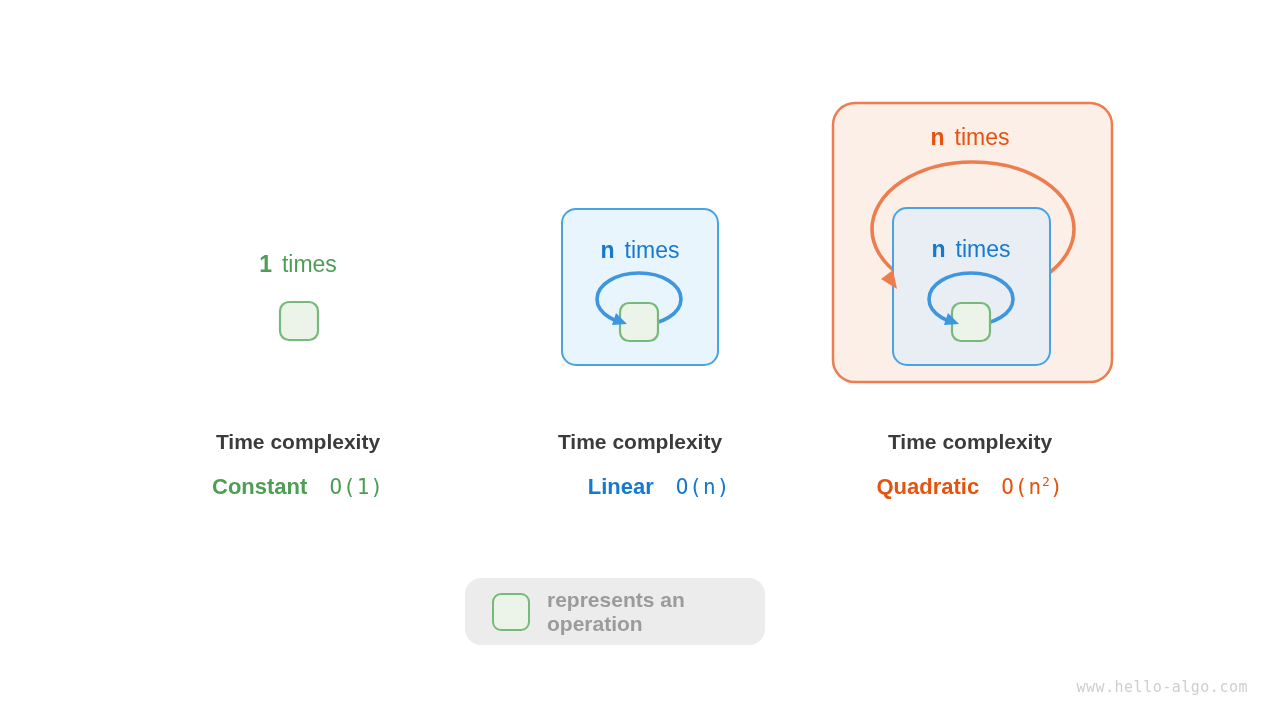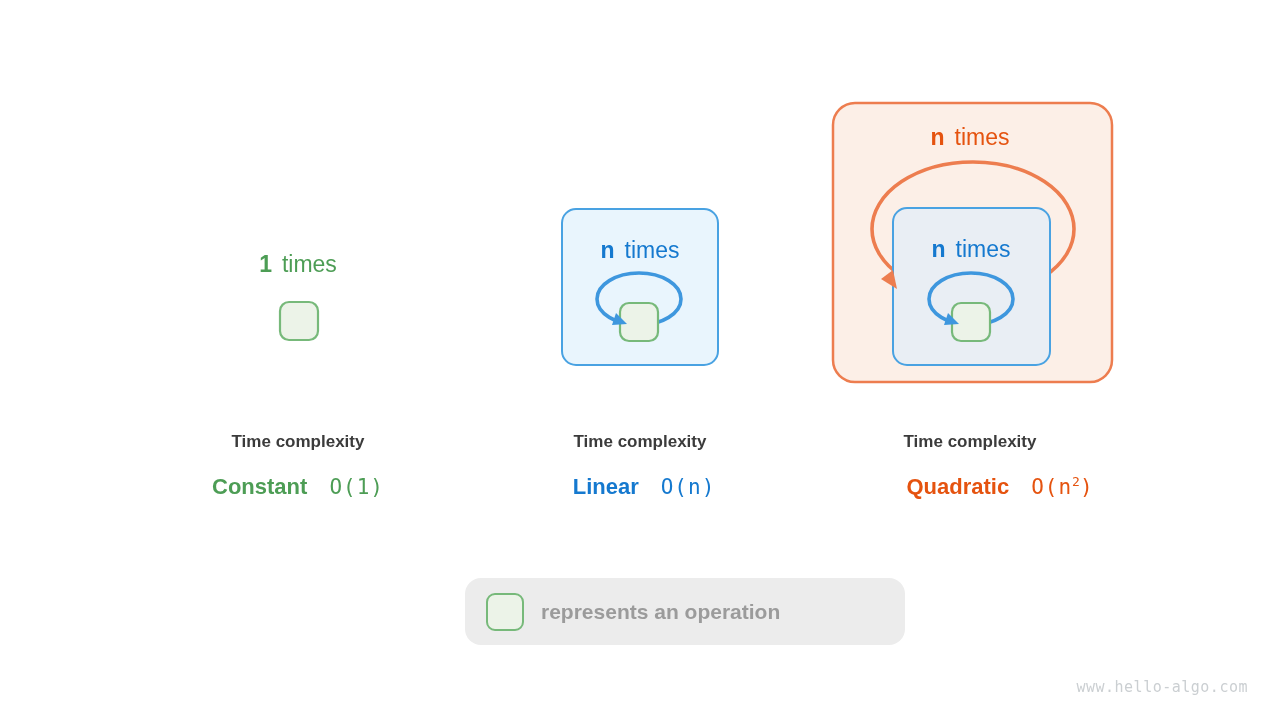--- a/index.html
+++ b/index.html
@@ -31,35 +31,35 @@
     transform: translate(-50%, -50%);
     white-space: nowrap;
   }
   .count { font-size: 23px; display: flex; gap: 10px; }
   .count .num { font-weight: bold; }
 
   .green  { color: var(--green-text); }
   .blue   { color: var(--blue-text); }
   .orange { color: var(--orange-text); }
 
-  .title { font-size: 17px; font-weight: bold; color: var(--title-text); }
+  .title { font-size: 21px; font-weight: bold; color: var(--title-text); }
 
   .label { font-size: 22px; font-weight: bold; display: flex; gap: 22px; align-items: baseline; justify-content: center; }
   .mono  { font-family: "DejaVu Sans Mono", monospace; font-size: 21px; font-weight: normal; letter-spacing: 1px; }
   .mono sup { font-size: 13px; letter-spacing: 0; }
 
   .legend {
     position: absolute;
     left: 465px; top: 578px;
-    width: 440px; height: 67px;
+    width: 300px; height: 67px;
     border-radius: 16px;
     background: var(--legend-bg);
     display: flex; align-items: center;
     box-sizing: border-box;
-    padding-left: 21px;
+    padding-left: 27px;
     gap: 17px;
   }
   .legend-sq {
     width: 38px; height: 38px;
     border-radius: 9px;
     border: 2.5px solid var(--green-border);
     background: var(--green-fill);
     box-sizing: border-box;
     flex: 0 0 auto;
   }
@@ -124,26 +124,26 @@
 
   <div class="t title" style="left:298px; top:442px">Time complexity</div>
   <div class="t title" style="left:640px; top:442px">Time complexity</div>
   <div class="t title" style="left:970px; top:442px">Time complexity</div>
 
   <div class="t label green" style="left:298px; top:487px">
     <span>Constant</span>
     <span class="mono">O(1)</span>
   </div>
 
-  <div class="t label blue" style="left:644px; top:487px">
+  <div class="t label blue" style="left:659px; top:487px">
     <span>Linear</span>
     <span class="mono">O(n)</span>
   </div>
 
-  <div class="t label orange" style="left:1000px; top:487px">
+  <div class="t label orange" style="left:970px; top:487px">
     <span>Quadratic</span>
     <span class="mono"><span>O(n</span><sup>2</sup><span>)</span></span>
   </div>
 
   <div class="legend">
     <span class="legend-sq"></span>
     <span class="legend-text">represents an operation</span>
   </div>
 
   <div class="watermark">www.hello-algo.com</div>

